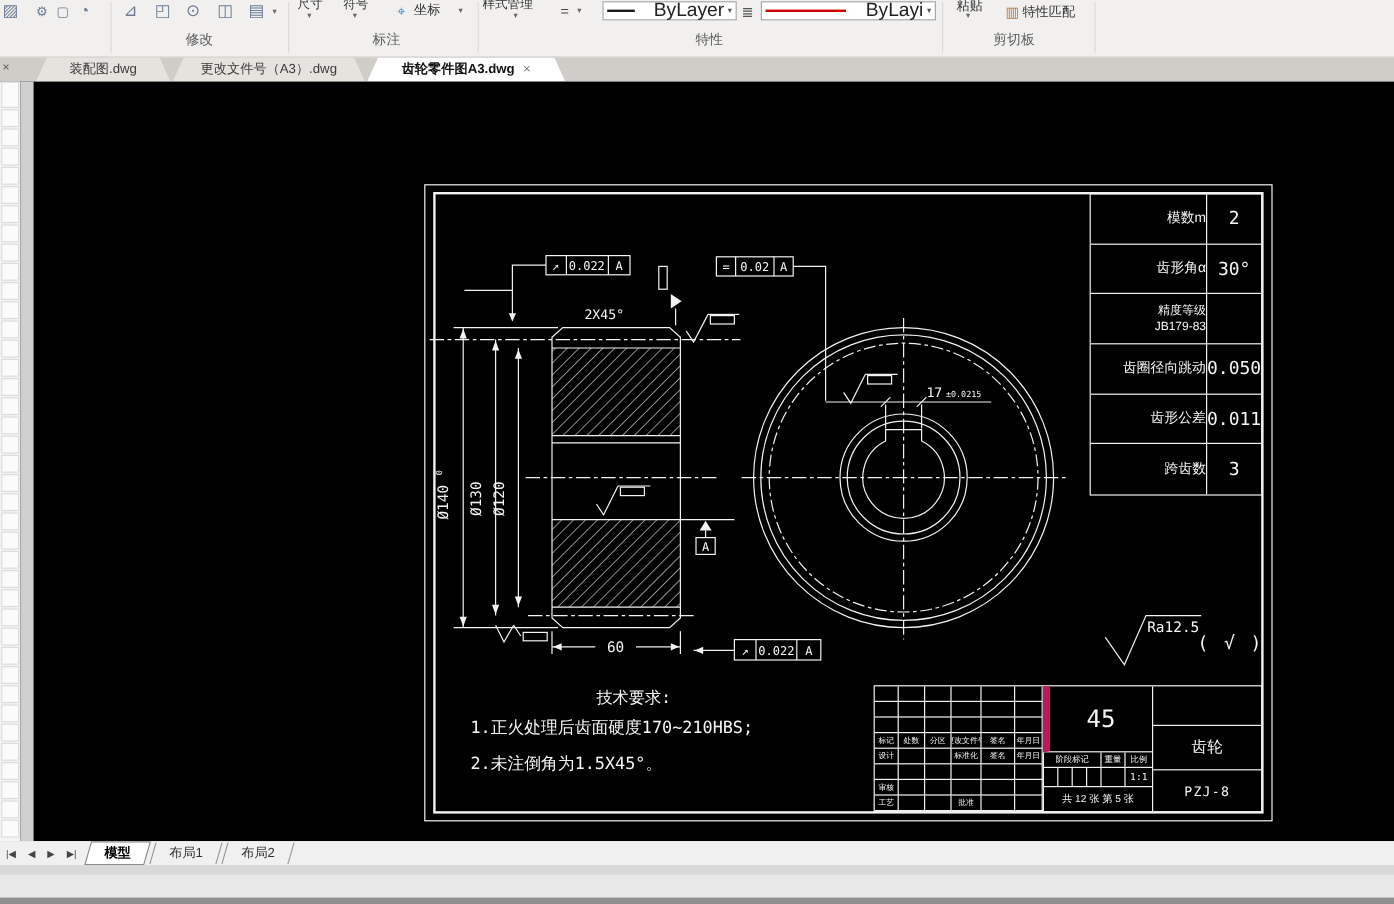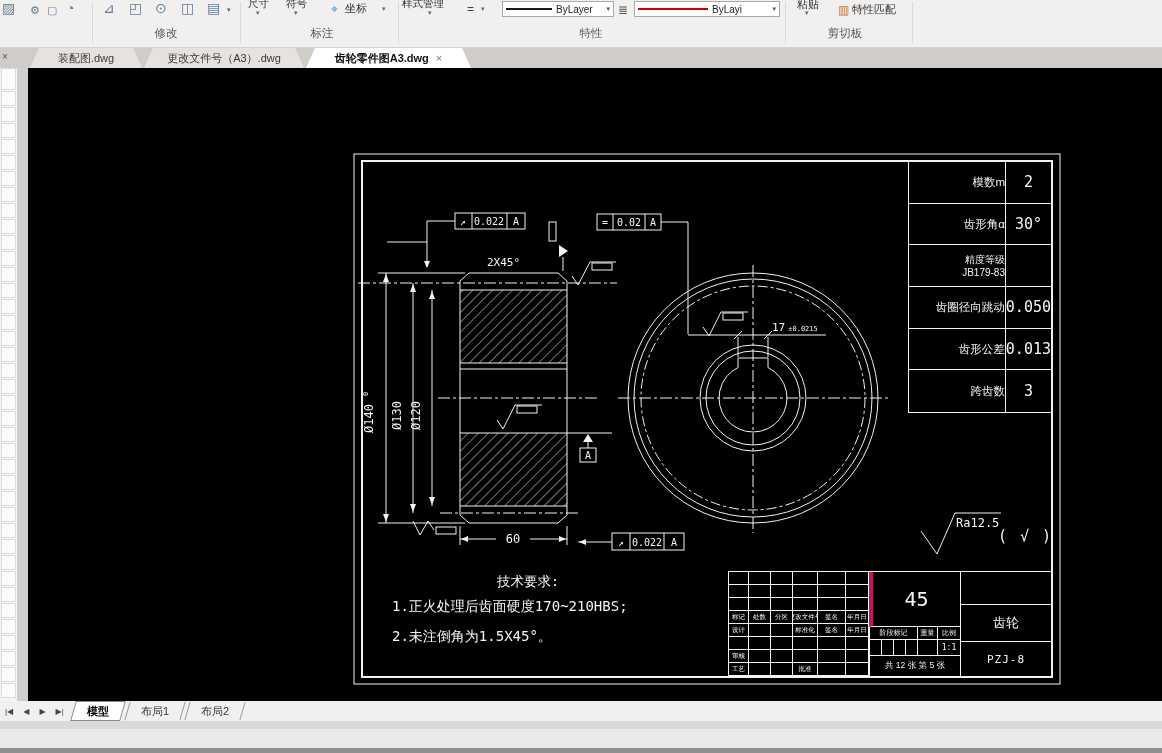--- a/index.html
+++ b/index.html
@@ -9,21 +9,21 @@
   #ribbon{position:absolute;left:0;top:0;width:1162px;height:47px;background:#f1f0ef;
           border-bottom:1px solid #d5d3d1;overflow:hidden}
   .ric{position:absolute;color:#6b7c94;font-size:14px;line-height:16px;cursor:pointer}
   .rsep{position:absolute;top:2px;width:1px;height:42px;background:#dcdad8}
   .rlabel{position:absolute;top:26px;font-size:11.5px;color:#5a5a5a;text-align:center}
   .rtool{position:absolute;top:-3px;font-size:10.5px;color:#333;white-space:nowrap;cursor:pointer}
   .rdrop{position:absolute;font-size:7px;color:#666;cursor:pointer}
   .combo{position:absolute;top:1px;height:16px;background:#fff;border:1px solid #a9a9a9;
          display:flex;align-items:center;padding:0 3px;box-sizing:border-box;cursor:pointer}
   .combo .line{height:2px}
-  .combo .lbl{font-size:10px;color:#222;margin-left:4px;white-space:nowrap}
+  .combo .lbl{font-size:16px;color:#222;margin-left:16px;white-space:nowrap}
   .combo .arr{font-size:7px;color:#555;margin-left:auto;padding-left:3px}
   
   #filetabs{position:absolute;left:0;top:48px;width:1162px;height:20px;background:#d0cdc9}
   .ftab{position:absolute;top:0;height:20px;line-height:20px;font-size:11px;color:#3a3a3a;
         text-align:center;background:#e6e3df;cursor:pointer;
         clip-path:polygon(9px 0,calc(100% - 9px) 0,100% 100%,0 100%)}
   .ftab.active{background:#ffffff;font-weight:bold;color:#111}
   .ftab .x{font-size:11px;color:#777;margin-left:7px;font-weight:normal;cursor:pointer}
   #tabedge{position:absolute;left:2px;top:3px;font-size:10px;color:#555;cursor:pointer}
   
@@ -45,21 +45,21 @@
   .gt-row:last-child .gt-label,.gt-row:last-child .gt-value{border-bottom:none}
   
   #title-block{position:absolute;left:728px;top:503px;width:324px;height:106px;box-sizing:border-box;
                border:1px solid #f2f2f2;color:#f5f5f5}
   .tb{position:absolute;box-sizing:border-box}
   #tb-grid{left:0;top:0;width:140px;height:104px;display:grid;
            grid-template-columns:20px 22px 22px 25px 28px 23px;grid-auto-rows:13px}
   .tb-cell{border-right:1px solid #f2f2f2;border-bottom:1px solid #f2f2f2;font-size:6.5px;
            overflow:hidden;white-space:nowrap;display:flex;align-items:center;justify-content:center;
            box-sizing:border-box}
-  #tb-mat{left:140px;top:0;width:91px;height:55px;border-left:4px solid #be185d;border-bottom:1px solid #f2f2f2;
+  #tb-mat{left:140px;top:0;width:91px;height:55px;border-left:6px solid #be185d;border-bottom:1px solid #f2f2f2;
           display:flex;align-items:center;justify-content:center;font-size:20px;
           font-family:"DejaVu Sans Mono",monospace}
   #tb-stage{left:140px;top:55px;width:49px;height:13px;border-left:1px solid #f2f2f2;border-right:1px solid #f2f2f2;
             border-bottom:1px solid #f2f2f2;font-size:7px;display:flex;align-items:center;justify-content:center}
   #tb-weight{left:189px;top:55px;width:20px;height:13px;border-right:1px solid #f2f2f2;border-bottom:1px solid #f2f2f2;
              font-size:7px;display:flex;align-items:center;justify-content:center}
   #tb-ratio{left:209px;top:55px;width:22px;height:13px;border-bottom:1px solid #f2f2f2;
             font-size:7px;display:flex;align-items:center;justify-content:center}
   #tb-stageboxes{left:140px;top:68px;width:49px;height:16px;border-left:1px solid #f2f2f2;
                  border-right:1px solid #f2f2f2;border-bottom:1px solid #f2f2f2;display:flex}
@@ -355,21 +355,21 @@
       <div class="gt-row">
         <div class="gt-label">
           <div>齿圈径向跳动</div>
         </div>
         <div class="gt-value">0.050</div>
       </div>
       <div class="gt-row">
         <div class="gt-label">
           <div>齿形公差</div>
         </div>
-        <div class="gt-value">0.013</div>
+        <div class="gt-value">0.011</div>
       </div>
       <div class="gt-row">
         <div class="gt-label">
           <div>跨齿数</div>
         </div>
         <div class="gt-value">3</div>
       </div>
     </div>
 
   <div id="title-block">

